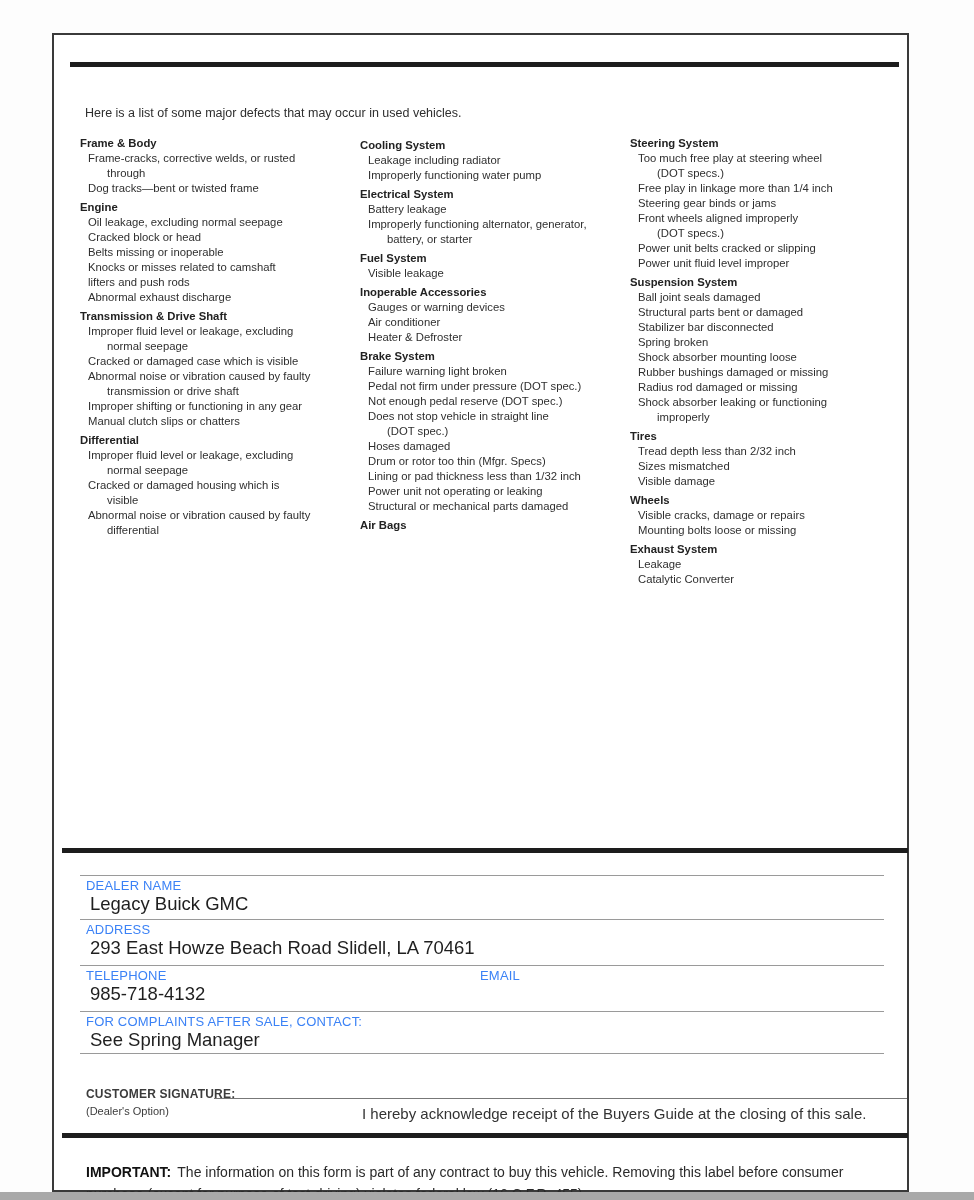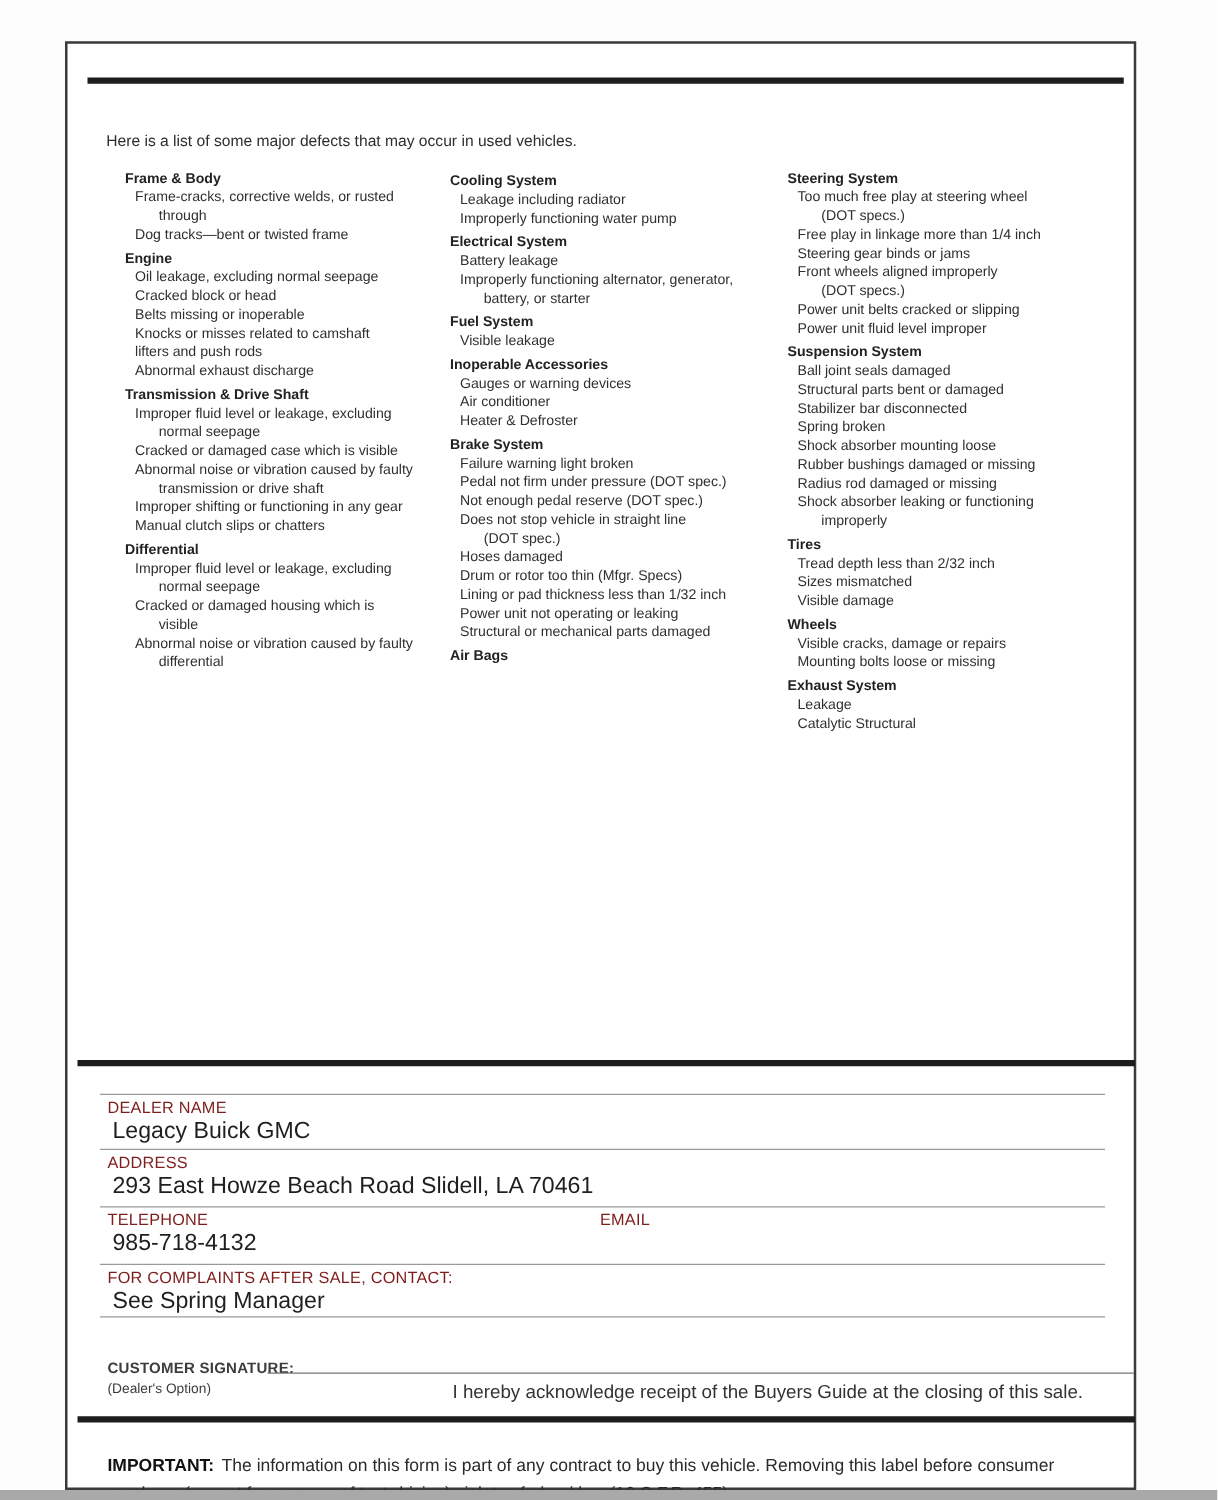--- a/index.html
+++ b/index.html
@@ -18,21 +18,21 @@
   
   .col{position:absolute;color:#2f2f2f;font-size:11.3px;line-height:15px;}
   .sec{margin-top:4px;}
   .sec:first-child{margin-top:0;}
   .sec-title{font-weight:bold;color:#222;}
   .line{white-space:nowrap;}
   .ind1{padding-left:8px;}
   .ind2{padding-left:27px;}
   
   .hline{position:absolute;left:26px;width:804px;border-top:1px solid #9a9a9a;}
-  .flabel{position:absolute;left:32px;font-size:13px;color:#7f1d1d;letter-spacing:.2px;}
+  .flabel{position:absolute;left:32px;font-size:13px;color:#3b82f6;letter-spacing:.2px;}
   .fvalue{position:absolute;left:36px;font-size:18.5px;color:#1f1f1f;}
   .sig-label{position:absolute;left:32px;font-size:12px;color:#3c3c3c;letter-spacing:.2px;font-weight:bold;}
   .sig-line{position:absolute;border-top:1.5px solid #777;}
   .sig-sub{position:absolute;left:32px;font-size:11px;color:#3c3c3c;}
   .sig-ack{position:absolute;left:308px;font-size:15px;color:#333;}
   .important{
     position:absolute;left:32px;top:1113px;width:792px;
     font-size:14px;line-height:21.5px;color:#2a2a2a;
   }
   .imp-label{font-weight:bold;color:#111;margin-right:6px;}
@@ -41,21 +41,21 @@
 </head>
 <body>
 
 <div class="page">
 
   <div class="thick-rule" style="left:16px;top:27px;width:829px;"></div>
 
   <p class="intro">Here is a list of some major defects that may occur in used vehicles.</p>
 
   <div id="columns">
-      <div class="col" style="left: 46px; top: 101px; width: 277px;">
+      <div class="col" style="left: 26px; top: 101px; width: 277px;">
         <div class="sec">
           <div class="sec-title">Frame &amp; Body</div>
           <div class="line ind1">Frame-cracks, corrective welds, or rusted</div>
           <div class="line ind2">through</div>
           <div class="line ind1">Dog tracks—bent or twisted frame</div>
         </div>
         <div class="sec">
           <div class="sec-title">Engine</div>
           <div class="line ind1">Oil leakage, excluding normal seepage</div>
           <div class="line ind1">Cracked block or head</div>
@@ -154,21 +154,21 @@
           <div class="line ind1">Visible damage</div>
         </div>
         <div class="sec">
           <div class="sec-title">Wheels</div>
           <div class="line ind1">Visible cracks, damage or repairs</div>
           <div class="line ind1">Mounting bolts loose or missing</div>
         </div>
         <div class="sec">
           <div class="sec-title">Exhaust System</div>
           <div class="line ind1">Leakage</div>
-          <div class="line ind1">Catalytic Structural</div>
+          <div class="line ind1">Catalytic Converter</div>
         </div>
       </div>
     </div>
 
   <div class="thick-rule" style="left:8px;top:813px;width:846px;"></div>
 
   <div class="hline" style="top:840px;"></div>
   <div class="flabel" style="top:843px;">DEALER NAME</div>
   <div class="fvalue" style="top:858px;">Legacy Buick GMC</div>
 

